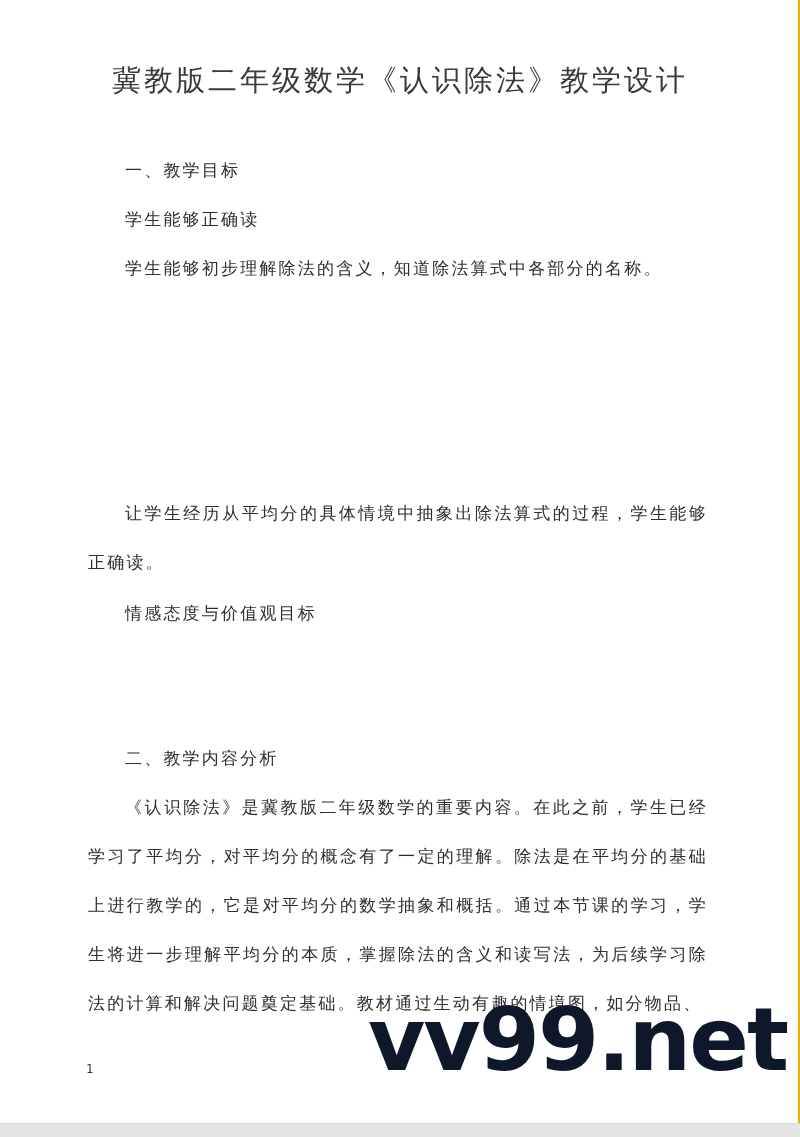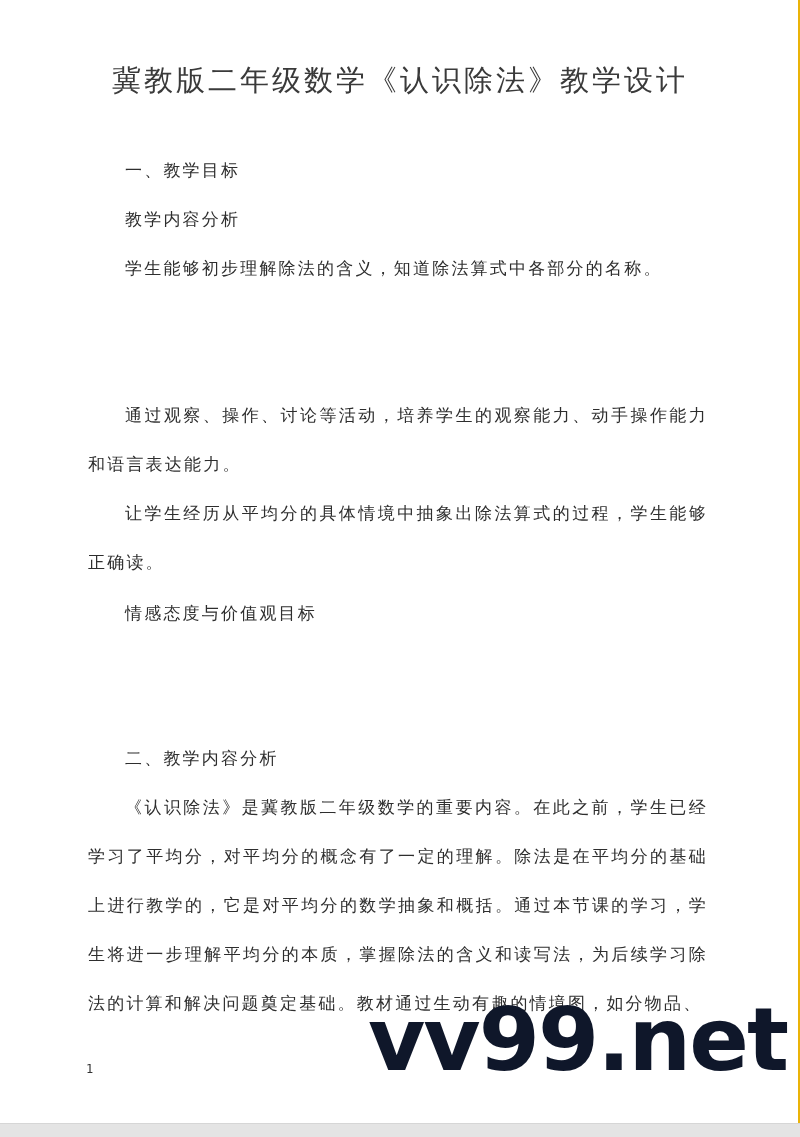--- a/index.html
+++ b/index.html
@@ -84,27 +84,26 @@
   </style>
 </head>
 <body>
 
 <div class="page">
 
   <h1 class="doc-title">冀教版二年级数学《认识除法》教学设计</h1>
 
   <p class="para indent" style="top:146px;">一、教学目标</p>
 
-  <p class="para indent" style="top:195px;">教学内容分析</p>
+  <p class="para indent" style="top:195px;">学生能够正确读</p>
 
   <p class="para indent" style="top:244px;">学生能够初步理解除法的含义，知道除法算式中各部分的名称。</p>
 
 
 
-  <p class="para indent" style="top:391px;">通过观察、操作、讨论等活动，培养学生的观察能力、动手操作能力和语言表达能力。</p>
 
   <p class="para indent" style="top:489px;">让学生经历从平均分的具体情境中抽象出除法算式的过程，学生能够正确读。</p>
 
   <p class="para indent" style="top:589px;">情感态度与价值观目标</p>
 
 
   <p class="para indent" style="top:734px;">二、教学内容分析</p>
 
   <p class="para indent" style="top:783px;">《认识除法》是冀教版二年级数学的重要内容。在此之前，学生已经学习了平均分，对平均分的概念有了一定的理解。除法是在平均分的基础上进行教学的，它是对平均分的数学抽象和概括。通过本节课的学习，学生将进一步理解平均分的本质，掌握除法的含义和读写法，为后续学习除法的计算和解决问题奠定基础。教材通过生动有趣的情境图，如分物品、</p>
 

